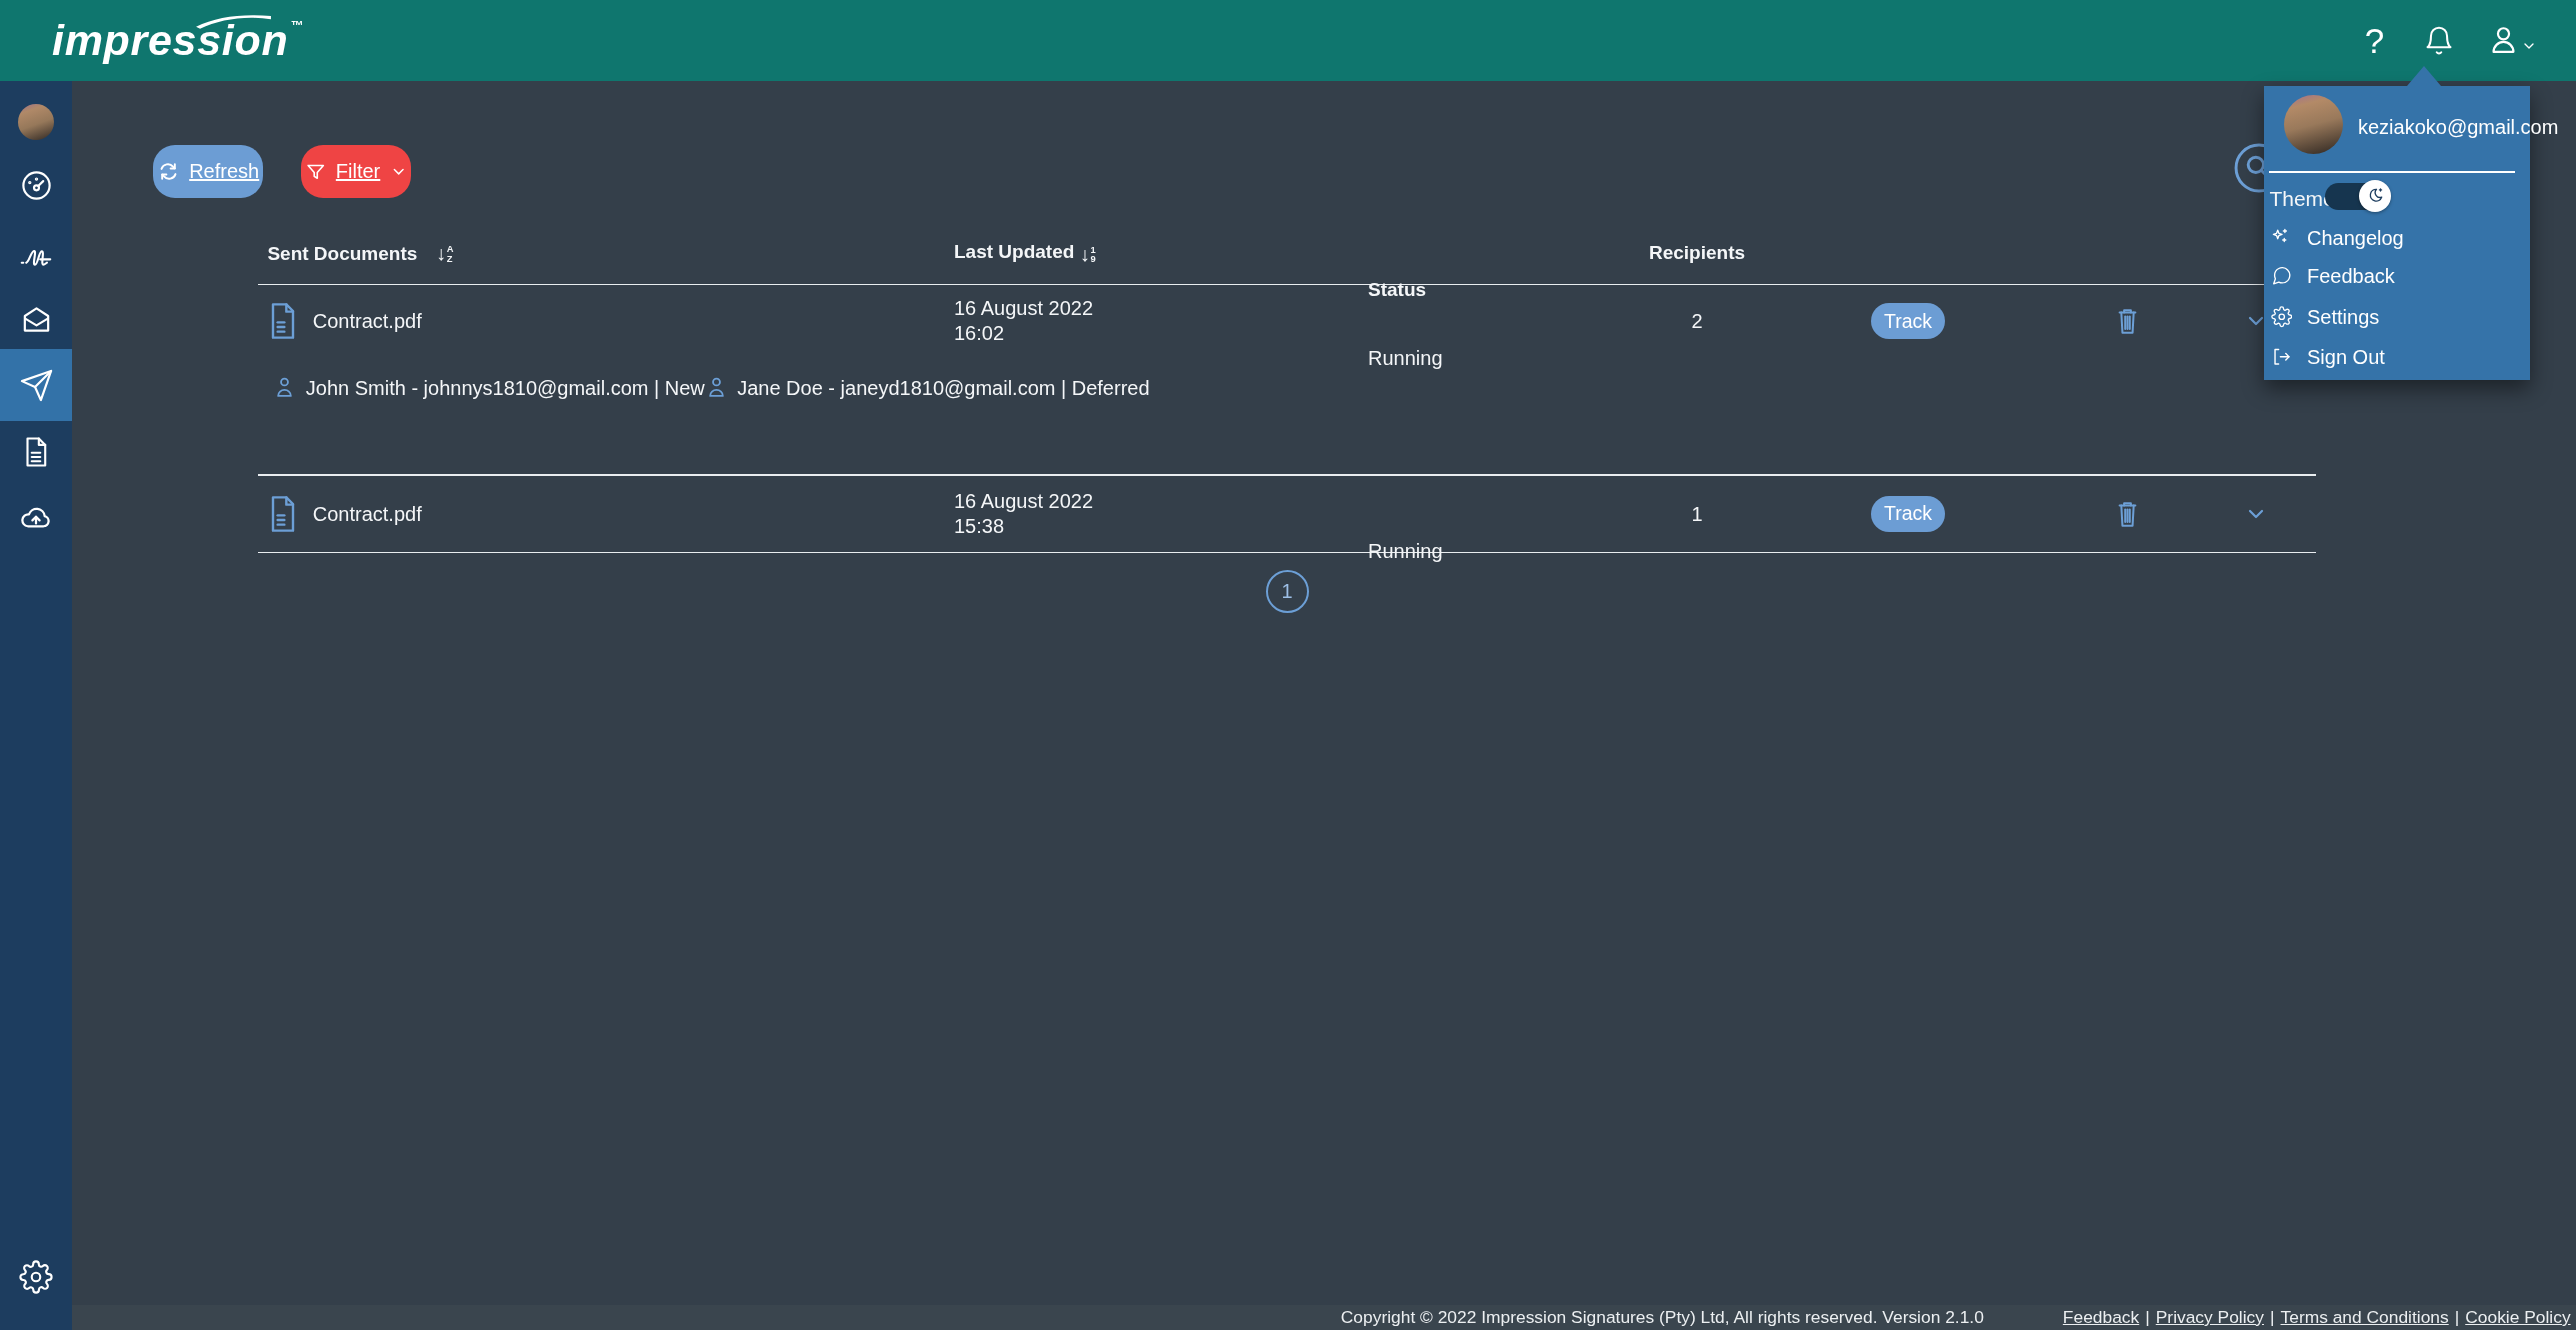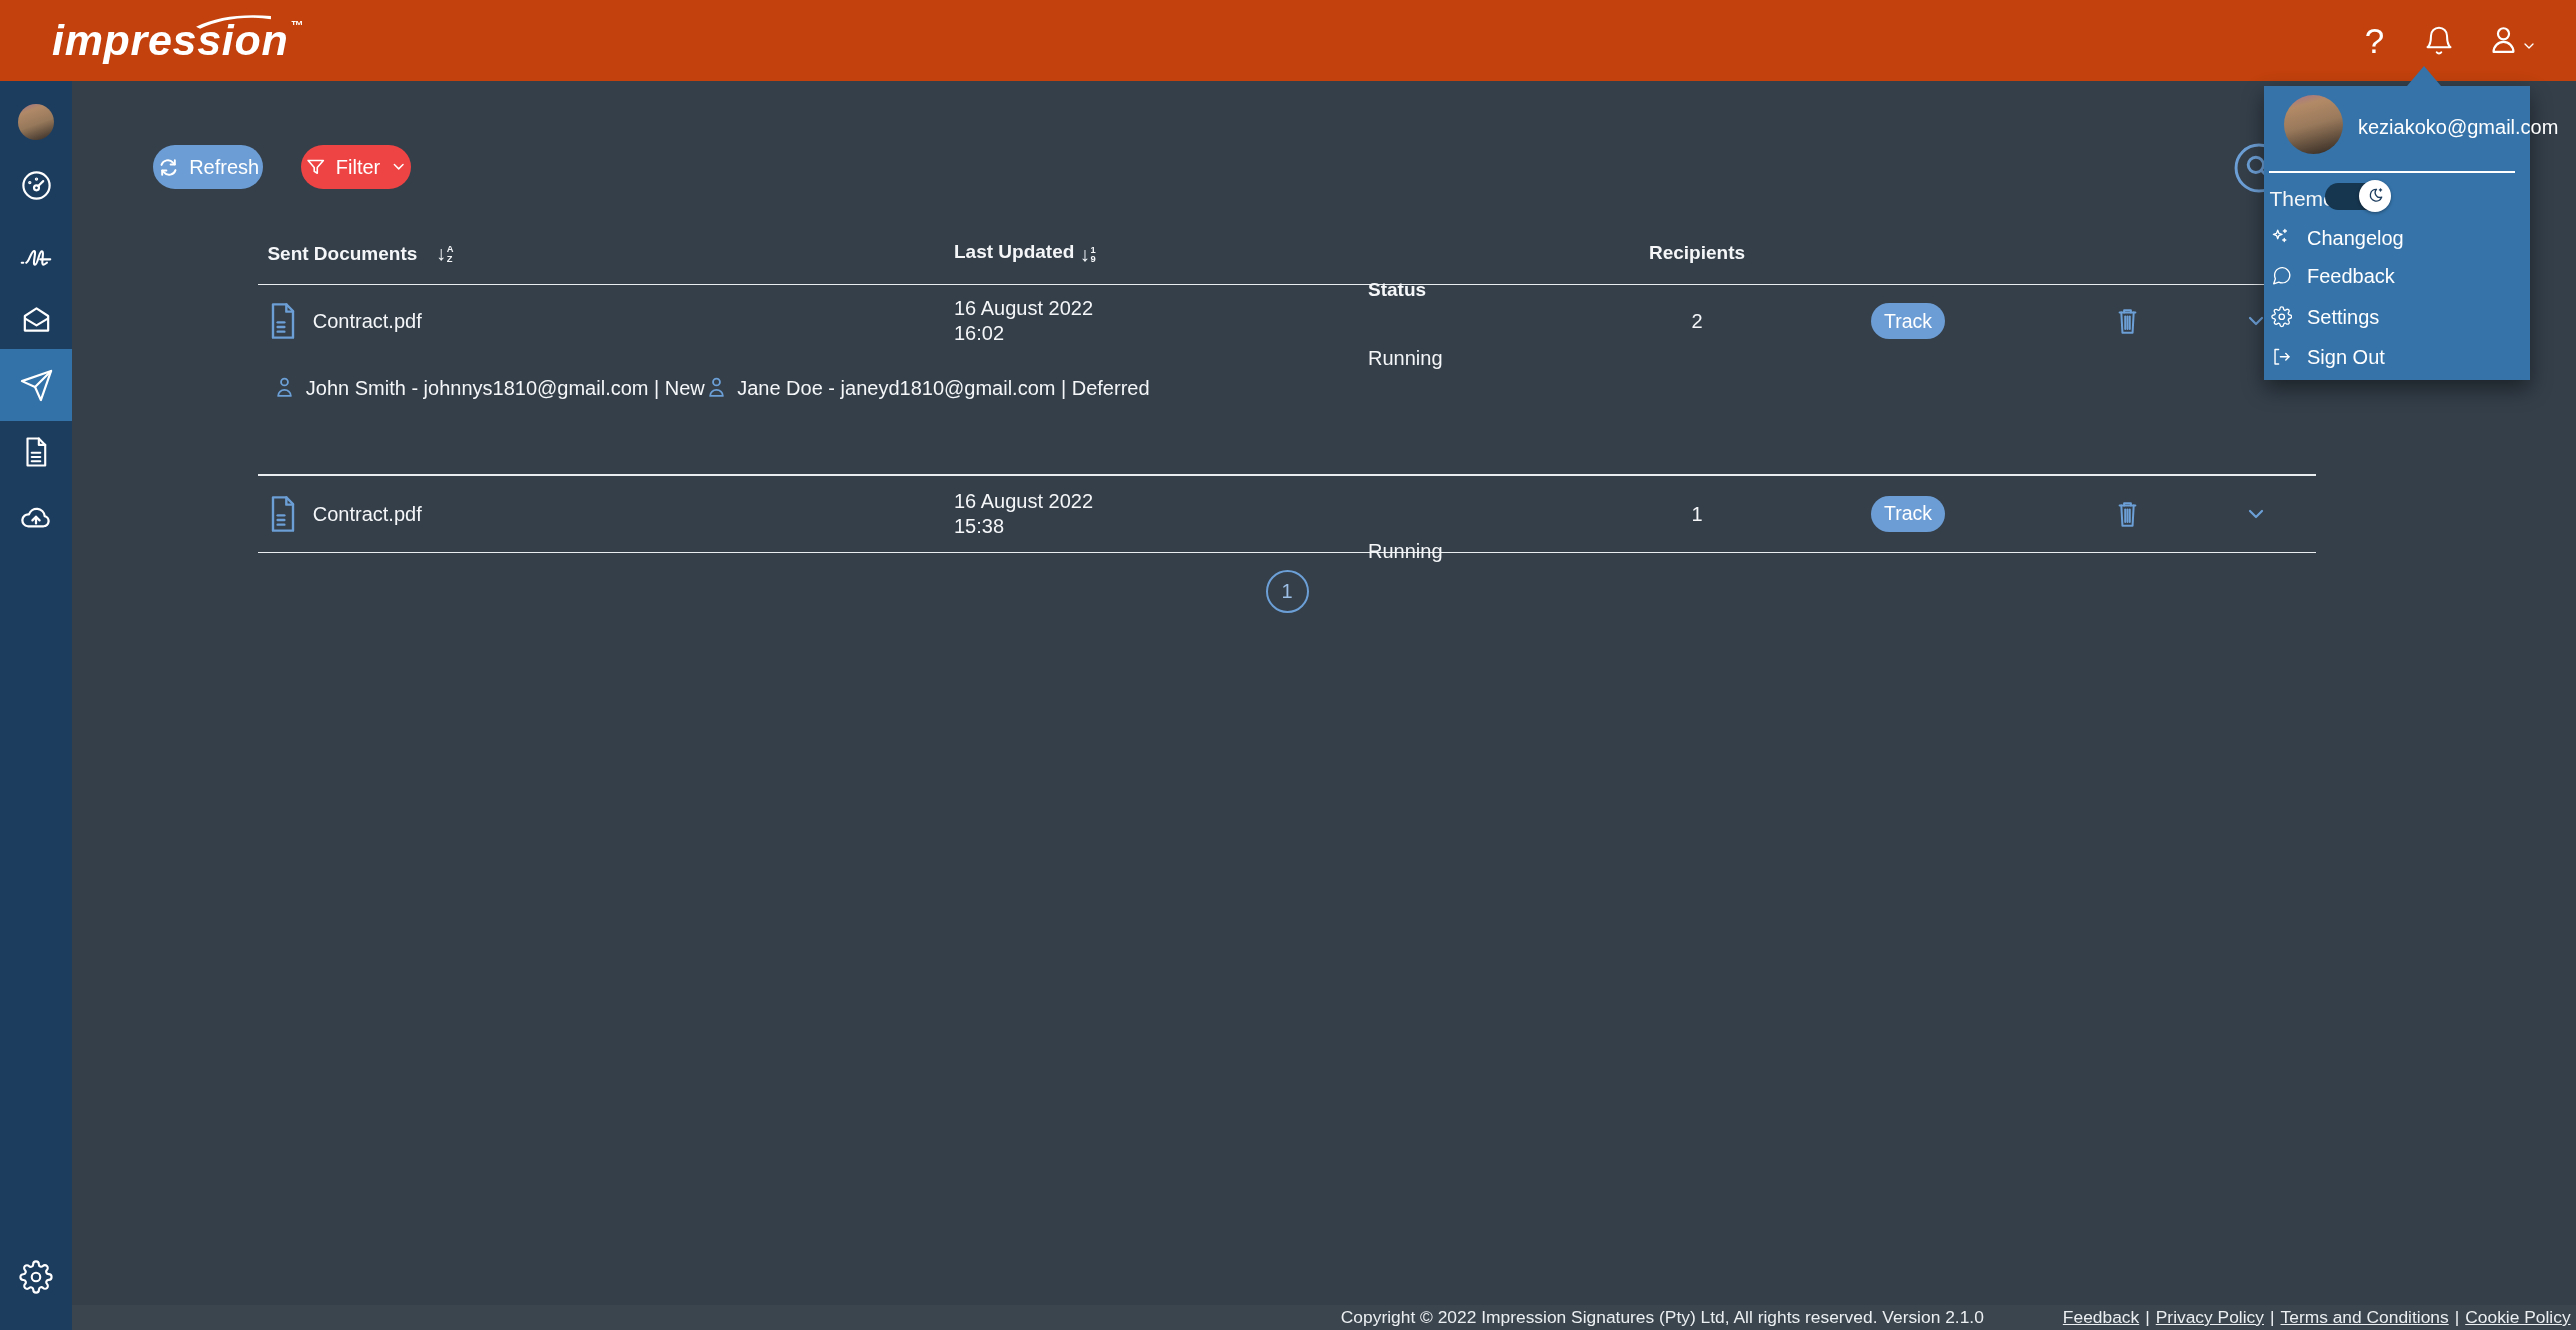--- a/index.html
+++ b/index.html
@@ -8,21 +8,21 @@
     position: relative; overflow: hidden;
     background: #343f4a;
     font-family: "Liberation Sans", sans-serif;
     color: #f4f6f8;
   }
   svg { display:block; }
 
   
   .app-header {
     position:absolute; top:0; left:0; right:0; height:81px;
-    background:#c2410c; display:flex; align-items:center; z-index:60;
+    background:#0f766e; display:flex; align-items:center; z-index:60;
   }
   .logo { margin-left:52px; font-size:43px; font-weight:bold; font-style:italic;
           letter-spacing:0.7px; position:relative; color:#fff; }
   .logo .swoosh { position:absolute; left:141px; top:-4px; }
   .logo .tm { font-size:12.7px; font-style:normal; vertical-align:25.5px; margin-left:2.7px; }
   .header-icons { margin-left:auto; margin-right:39px; display:flex; align-items:center; gap:29.5px; }
   .hicon { width:35px; height:35px; color:#fff; display:flex; align-items:center; justify-content:center; cursor:pointer; }
   .help-glyph { font-size:35px; font-weight:400; color:#fff; line-height:1; }
   .user-wrap { display:flex; align-items:flex-end; cursor:pointer; }
 
@@ -31,23 +31,23 @@
   .side-avatar { position:absolute; top:23px; left:18px; width:36px; height:36px; border-radius:50%;
       background: linear-gradient(160deg,#9c6f8a 0%,#b08968 22%,#96785a 55%,#2e2723 100%); }
   .nav-item { position:absolute; left:0; width:72px; height:67px;
       display:flex; align-items:center; justify-content:center; color:#fff; cursor:pointer; }
   .nav-item.active { background:#3372a8; height:72px; }
 
   
   .main { position:absolute; left:72px; top:81px; right:0; bottom:25px; }
 
   .pill-btn {
-    position:absolute; height:44px; border:none; border-radius:22px;
+    position:absolute; height:53px; border:none; border-radius:22px;
     display:flex; align-items:center; justify-content:center; gap:9.4px;
-    color:#fff; font-size:20px; font-family:"Liberation Sans",sans-serif; cursor:pointer;
+    color:#fff; font-size:20px; font-family:"Liberation Sans",sans-serif; cursor:pointer;text-decoration:underline;
   }
   .refresh-btn { left:81px; top:64px; width:110px; background:#6c9dd4; }
   .filter-btn  { left:229px; top:64px; width:110px; background:#ef4444; }
   .search-btn { position:absolute; left:2160px; top:60px; width:54px; height:54px;
       color:#6c9fd6; background:none; border:none; cursor:pointer; z-index:5; }
 
   
   .doc-table { position:absolute; left:186px; top:141px; width:2058px; font-size:20px; }
   .hline { height:1.3px; background:#e9edf0; }
   .thead { position:relative; height:62px; font-weight:bold; font-size:19px; }

